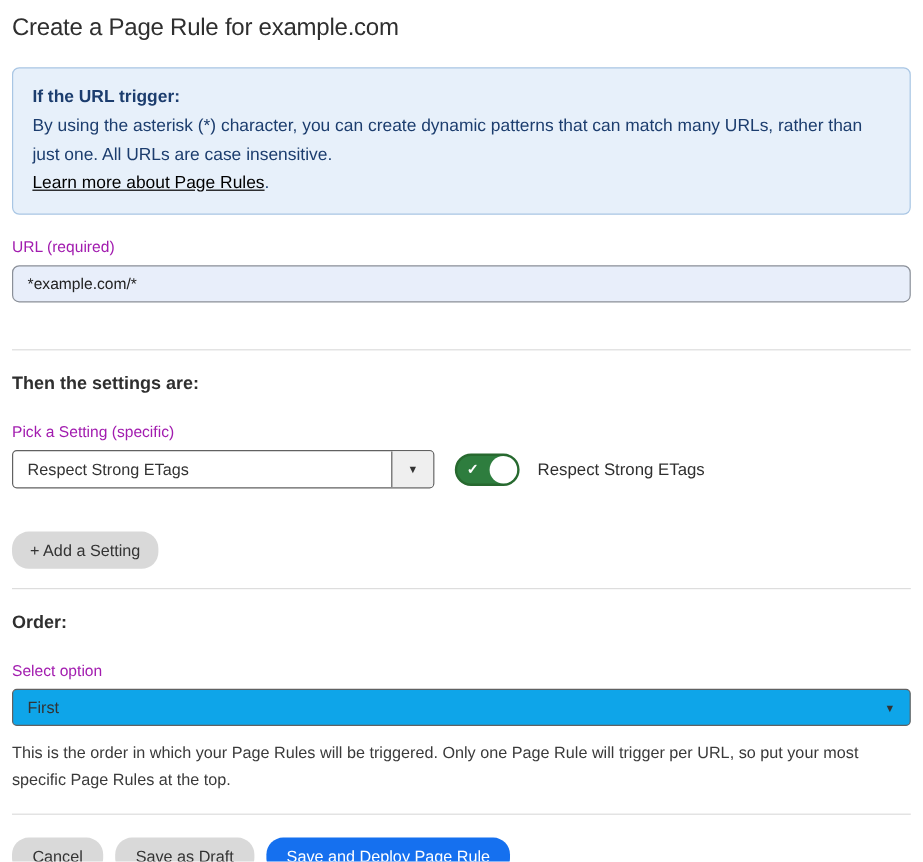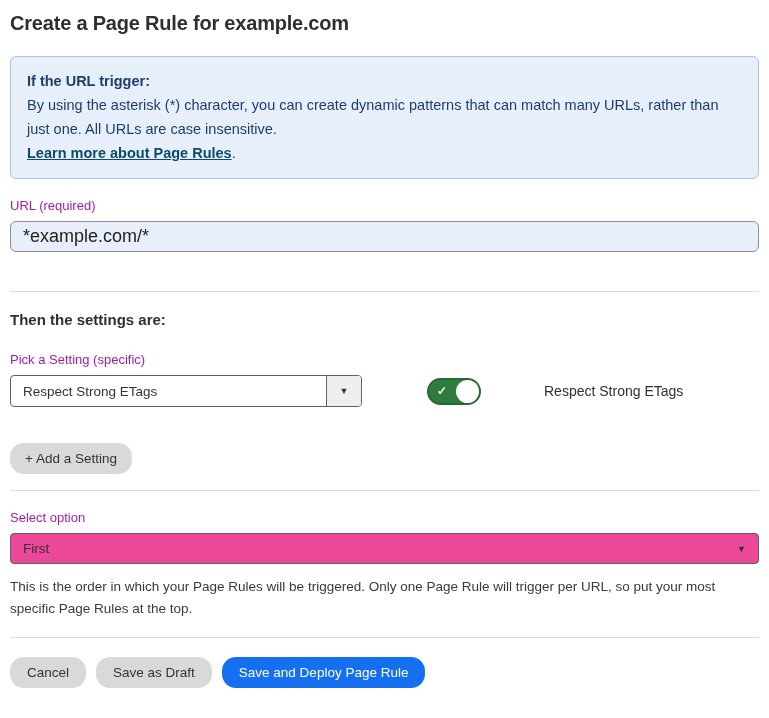--- a/index.html
+++ b/index.html
@@ -9,76 +9,76 @@
     height: 718px;
     background: #ffffff;
     font-family: "Liberation Sans", sans-serif;
     color: #303030;
     overflow: hidden;
   }
   .container { padding: 10px 10px 0 10px; }
 
   h1.page-title {
     font-size: 20px;
-    font-weight: 700;
+    font-weight: 400;
     color: #2f2f2f;
     margin: 2px 0 21px;
     letter-spacing: -0.2px;
   }
 
   .info-box {
     background: #E7F0FA;
     border: 1px solid #A9C6E4;
     border-radius: 6px;
     padding: 12px 16px 13px;
     margin-bottom: 19px;
     color: #1C3D6E;
     font-size: 14.5px;
     line-height: 24px;
   }
   .info-heading { font-weight: 700; }
-  .info-link { color: #0c4a6e; text-decoration: underline; cursor: pointer; font-weight: bold; }
+  .info-link { color: #000000; text-decoration: underline; cursor: pointer; }
   .info-link-suffix { color: #1C3D6E; }
 
   .field-label {
     display: block;
     font-size: 13px;
     color: #a21caf;
     margin-bottom: 8px;
   }
 
   .url-input {
     display: block;
     width: 100%;
     height: 31px;
     background: #E8EEFA;
     border: 1px solid #8A8F98;
     border-radius: 6px;
     padding: 0 12px;
-    font-size: 18px;
+    font-size: 13px;
     font-family: inherit;
     color: #222;
     margin-bottom: 39px;
     outline: none;
   }
 
   hr.divider {
     border: none;
     border-top: 1px solid #DDDDDD;
     margin: 0 0 19px;
   }
 
   h2.section-heading {
     font-size: 15px;
     font-weight: 700;
     color: #2f2f2f;
     margin: 0 0 24px;
   }
 
-  .setting-row { display: flex; align-items: center; margin-bottom: 36px; gap: 48px; }
+  .setting-row { display: flex; align-items: center; margin-bottom: 36px; }
 
   .combo-select {
     display: flex;
     align-items: stretch;
     width: 352px;
     height: 32px;
     border: 1px solid #616161;
     border-radius: 4px;
     background: #fff;
     overflow: hidden;
@@ -154,21 +154,21 @@
     align-items: center;
     justify-content: space-between;
     height: 31px;
     border: 1px solid #616161;
     border-radius: 4px;
     padding: 0 12px;
     font-size: 13.5px;
     color: #333333;
     margin-bottom: 6px;
     cursor: pointer;
-    background: #ec4899;
+    background: #0ea5e9;
   }
   .full-select .arrow { font-size: 9px; color: #333333; }
 
   .help-text {
     font-size: 13.5px;
     color: #3a3a3a;
     line-height: 1.6;
     margin: 12px 0 18px;
     max-width: 745px;
   }
@@ -206,20 +206,21 @@
       <span class="check">✓</span>
       <span class="knob"></span>
     </div>
     <span class="toggle-label">Respect Strong ETags</span>
   </div>
 
   <button class="btn btn-gray add-btn">+ Add a Setting</button>
 
   <hr class="divider">
 
+  <h2 class="section-heading">Order:</h2>
 
   <label class="field-label">Select option</label>
 
   <div class="full-select">
     <span>First</span>
     <span class="arrow">▼</span>
   </div>
 
   <p class="help-text">This is the order in which your Page Rules will be triggered. Only one Page Rule will trigger per URL, so put your most specific Page Rules at the top.</p>
 

